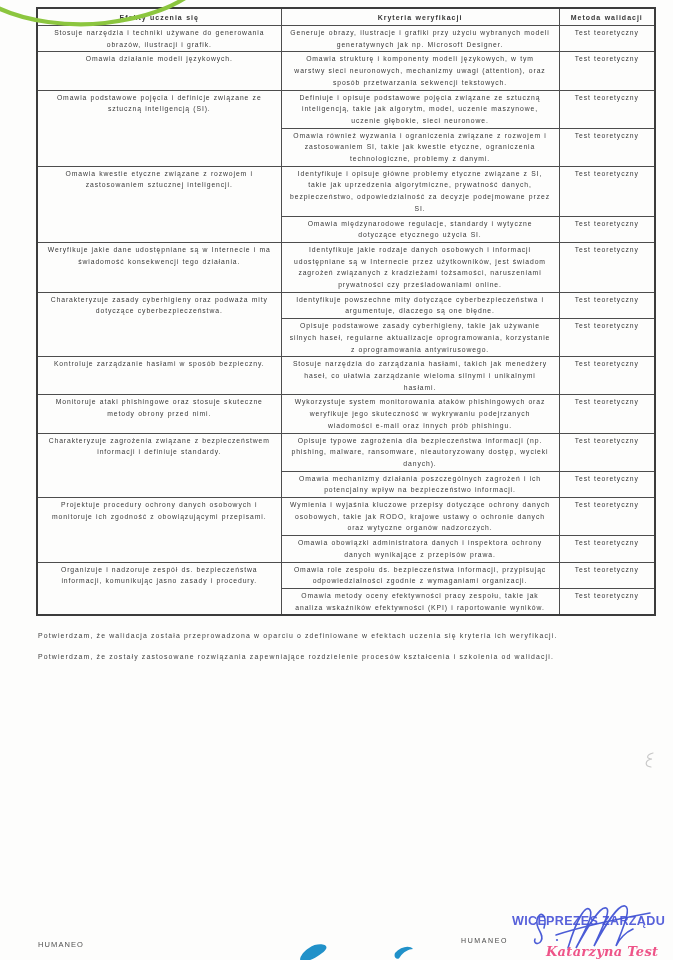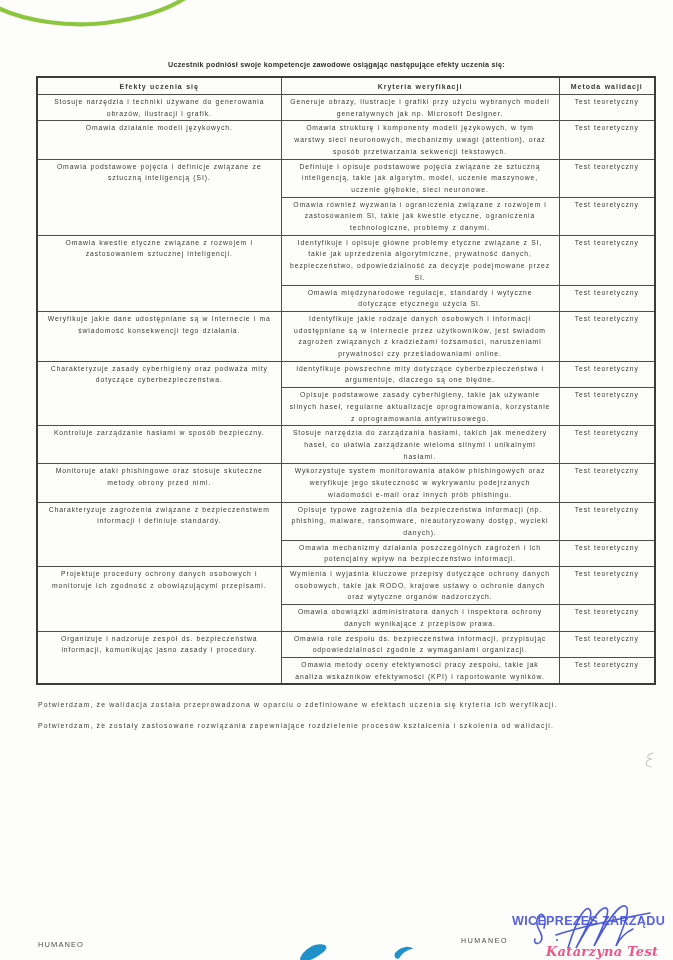--- a/index.html
+++ b/index.html
@@ -92,21 +92,20 @@
 </style>
 </head>
 <body>
 
 <div class="page" style="--stamp-blue: #4a54d8; --sig-pink: #ee5488;">
 
   <svg class="swoosh-top" viewBox="0 0 230 48" aria-hidden="true">
     <path d="M -6 6 C 25 22, 70 27, 105 23 C 145 18, 175 8, 196 -10" fill="none" stroke="#8cc63f" stroke-width="4.2" stroke-linecap="round"></path>
   </svg>
 
-  <div class="doc-title">Uczestnik podniósł swoje kompetencje zawodowe osiągając następujące efekty uczenia się:</div>
 
   <table class="outcomes">
     <colgroup>
         <col class="c1">
         <col class="c2">
         <col class="c3">
       </colgroup>
     <thead>
         <tr>
           <th>Efekty uczenia się</th>

